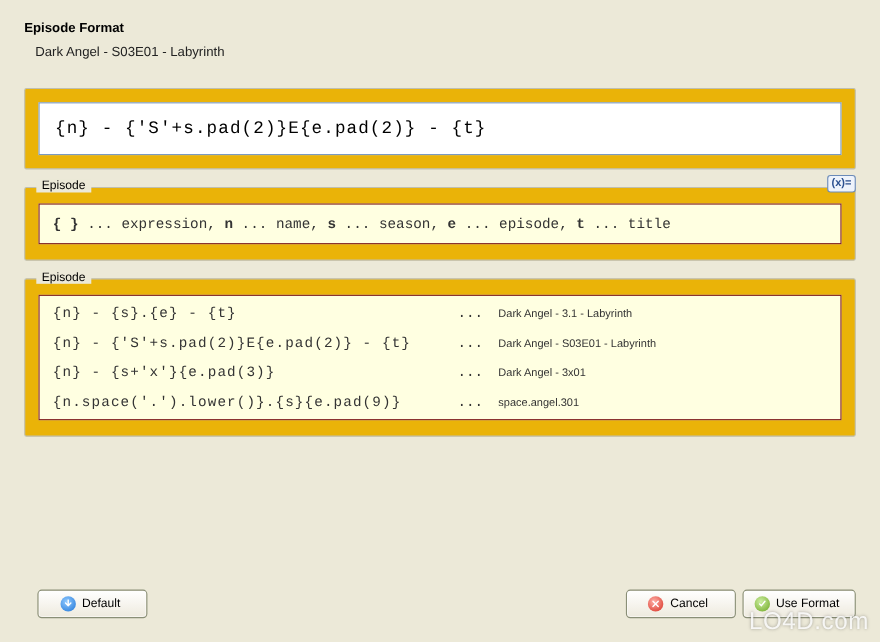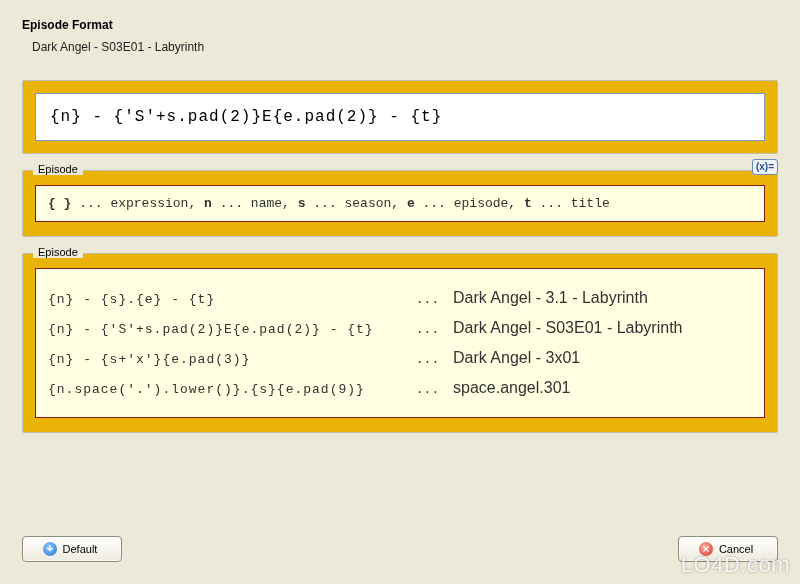--- a/index.html
+++ b/index.html
@@ -64,52 +64,52 @@
     background: #ffffe1;
     padding: 10px 12px;
   }
   .syntax-text {
     font-family: "Courier New", monospace;
     font-size: 13px;
     color: #333;
   }
   .syntax-text b { font-weight: bold; }
   .examples-box {
-    padding: 14px 12px;
+    padding: 2px 12px;
   }
   .ex-row {
     display: flex;
     font-family: "Courier New", monospace;
     font-size: 13px;
     color: #333;
     padding: 6px 0;
     align-items: baseline;
   }
   .ex-pattern { flex: 0 0 360px; letter-spacing: 1px; white-space: pre; }
   .ex-dots { flex: 0 0 auto; padding-right: 6px; white-space: pre; }
-  .ex-result { font-family: Tahoma, Arial, sans-serif; font-size: 16px; }
+  .ex-result { font-family: Tahoma, Arial, sans-serif; font-size: 10px; }
   .group-syntax-wrap { position: relative; margin-bottom: 16px; }
   .fx-badge {
     position: absolute;
     top: -11px;
     right: 0px;
     border: 1px solid #6a8ab8;
     border-radius: 3px;
     background: #eef3fb;
     padding: 1px 3px 1px 3px;
     font-family: Arial, sans-serif;
     font-size: 10px;
     font-weight: bold;
     color: #2a4f8f;
     line-height: 12px;
     cursor: pointer;
   }
   .buttons {
     position: absolute;
-    left: 22px;
+    left: 34px;
     right: 22px;
     bottom: 22px;
     display: flex;
     justify-content: space-between;
   }
   .right-buttons { display: flex; gap: 6px; }
   button.action {
     border: 1px solid #8a8f77;
     border-radius: 4px;
     background: linear-gradient(#fff, #eeeade);
@@ -202,17 +202,25 @@
     </button>
     <div class="right-buttons">
       <button class="action">
         <span class="icn icn-red">
           <svg viewBox="0 0 10 10">
               <path d="M2 2l6 6M8 2l-6 6" stroke="#fff" stroke-width="1.6" stroke-linecap="round"></path>
             </svg>
         </span>
         <span>Cancel</span>
       </button>
+      <button class="action">
+        <span class="icn icn-green">
+          <svg viewBox="0 0 10 10">
+              <path d="M2 5l2 2 4-5" stroke="#fff" stroke-width="1.6" fill="none" stroke-linecap="round" stroke-linejoin="round"></path>
+            </svg>
+        </span>
+        <span>Use Format</span>
+      </button>
     </div>
   </div>
 
   <div class="watermark">LO4D.com</div>
 </div>
 
 </body></html>

